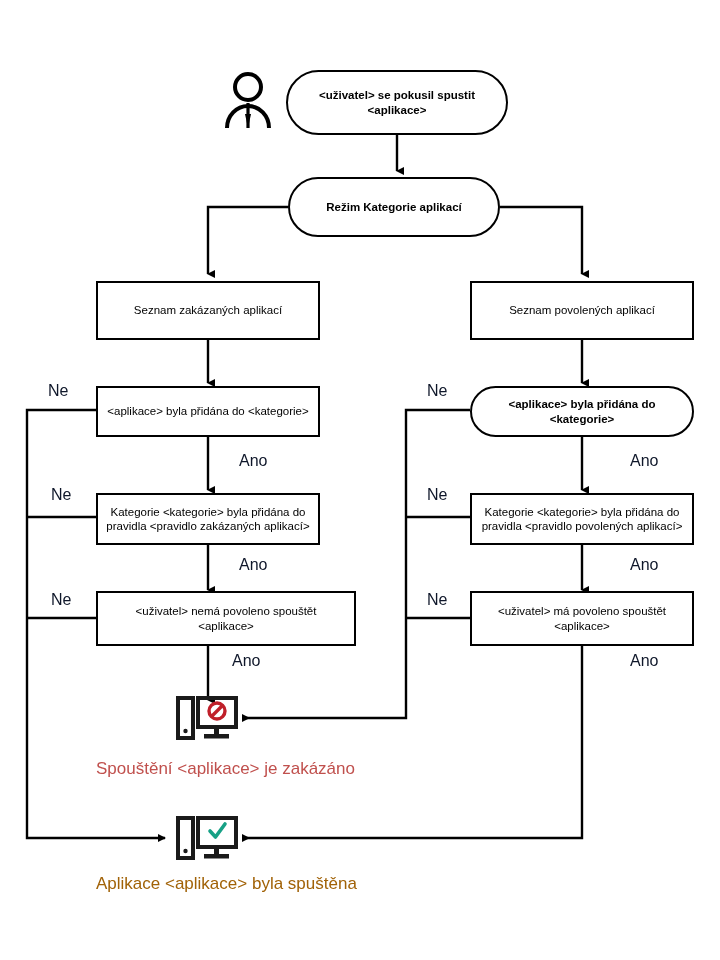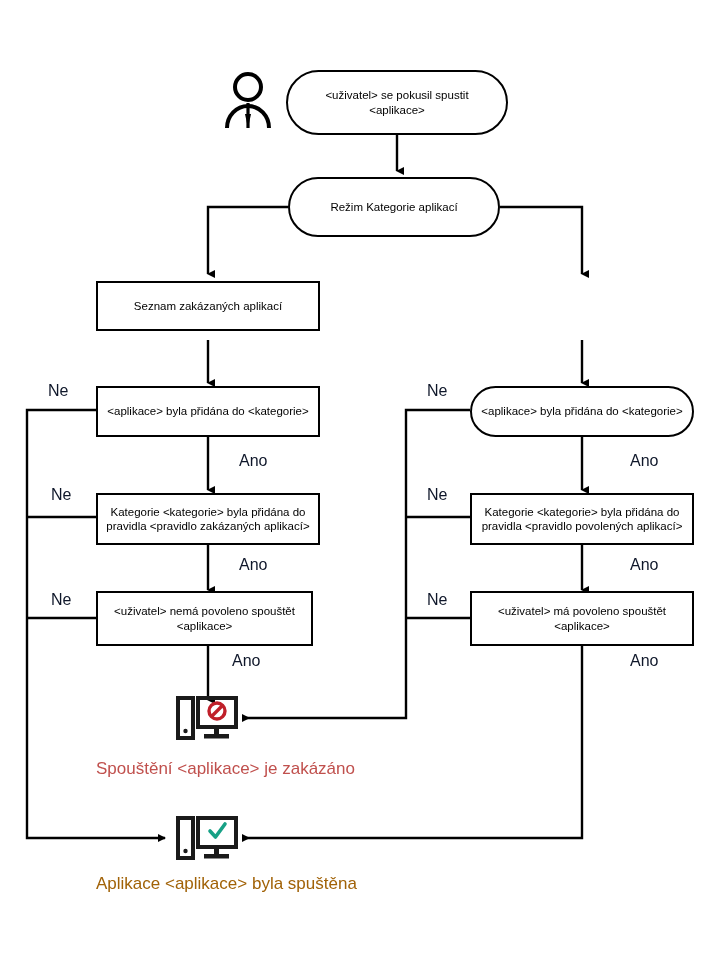--- a/index.html
+++ b/index.html
@@ -32,20 +32,21 @@
     display: flex;
     align-items: center;
     justify-content: center;
     text-align: center;
     color: #000000;
     line-height: 1.25;
     padding: 2px 8px;
   }
   .node.rounded {
     border-radius: 40px;
+    font-weight: bold;
   }
   .node .node-text {
     display: block;
     white-space: pre-line;
   }
   .edge-label {
     position: absolute;
     color: #0f172a;
     font-size: 16px;
     line-height: 1;
@@ -129,44 +130,47 @@
 
   <div class="node rounded" style="left:286px; top:70px; width:222px; height:65px; font-size:11.5px;">
     <span class="node-text">&lt;uživatel&gt; se pokusil spustit
 &lt;aplikace&gt;</span>
   </div>
 
   <div class="node rounded" style="left:288px; top:177px; width:212px; height:60px; font-size:11.5px;">
     <span class="node-text">Režim Kategorie aplikací</span>
   </div>
 
-  <div class="node" style="left:96px; top:281px; width:224px; height:50px; font-size:11.5px;">
+  <div class="node" style="left:96px; top:281px; width:224px; height:59px; font-size:11.5px;">
     <span class="node-text">Seznam zakázaných aplikací</span>
   </div>
 
+  <div class="node" style="left:470px; top:281px; width:224px; height:59px; font-size:11.5px;">
+    <span class="node-text">Seznam povolených aplikací</span>
+  </div>
 
   <div class="node" style="left:96px; top:386px; width:224px; height:51px; font-size:11.5px;">
     <span class="node-text">&lt;aplikace&gt; byla přidána do &lt;kategorie&gt;</span>
   </div>
 
   <div class="node rounded" style="left:470px; top:386px; width:224px; height:51px; font-size:11.5px;">
     <span class="node-text">&lt;aplikace&gt; byla přidána do &lt;kategorie&gt;</span>
   </div>
 
   <div class="node" style="left:96px; top:493px; width:224px; height:52px; font-size:11.5px;">
     <span class="node-text">Kategorie &lt;kategorie&gt; byla přidána do
 pravidla &lt;pravidlo zakázaných aplikací&gt;</span>
   </div>
 
   <div class="node" style="left:470px; top:493px; width:224px; height:52px; font-size:11.5px;">
     <span class="node-text">Kategorie &lt;kategorie&gt; byla přidána do
 pravidla &lt;pravidlo povolených aplikací&gt;</span>
   </div>
 
-  <div class="node" style="left:96px; top:591px; width:217px; height:55px; font-size:11.5px;">
+  <div class="node" style="left:96px; top:591px; width:260px; height:55px; font-size:11.5px;">
     <span class="node-text">&lt;uživatel&gt; nemá povoleno spouštět
 &lt;aplikace&gt;</span>
   </div>
 
   <div class="node" style="left:470px; top:591px; width:224px; height:55px; font-size:11.5px;align-items:center;">
     <span class="node-text">&lt;uživatel&gt; má povoleno spouštět
 &lt;aplikace&gt;</span>
   </div>
 
   <div class="edge-label" style="left:48px; top:383px;">Ne</div>

